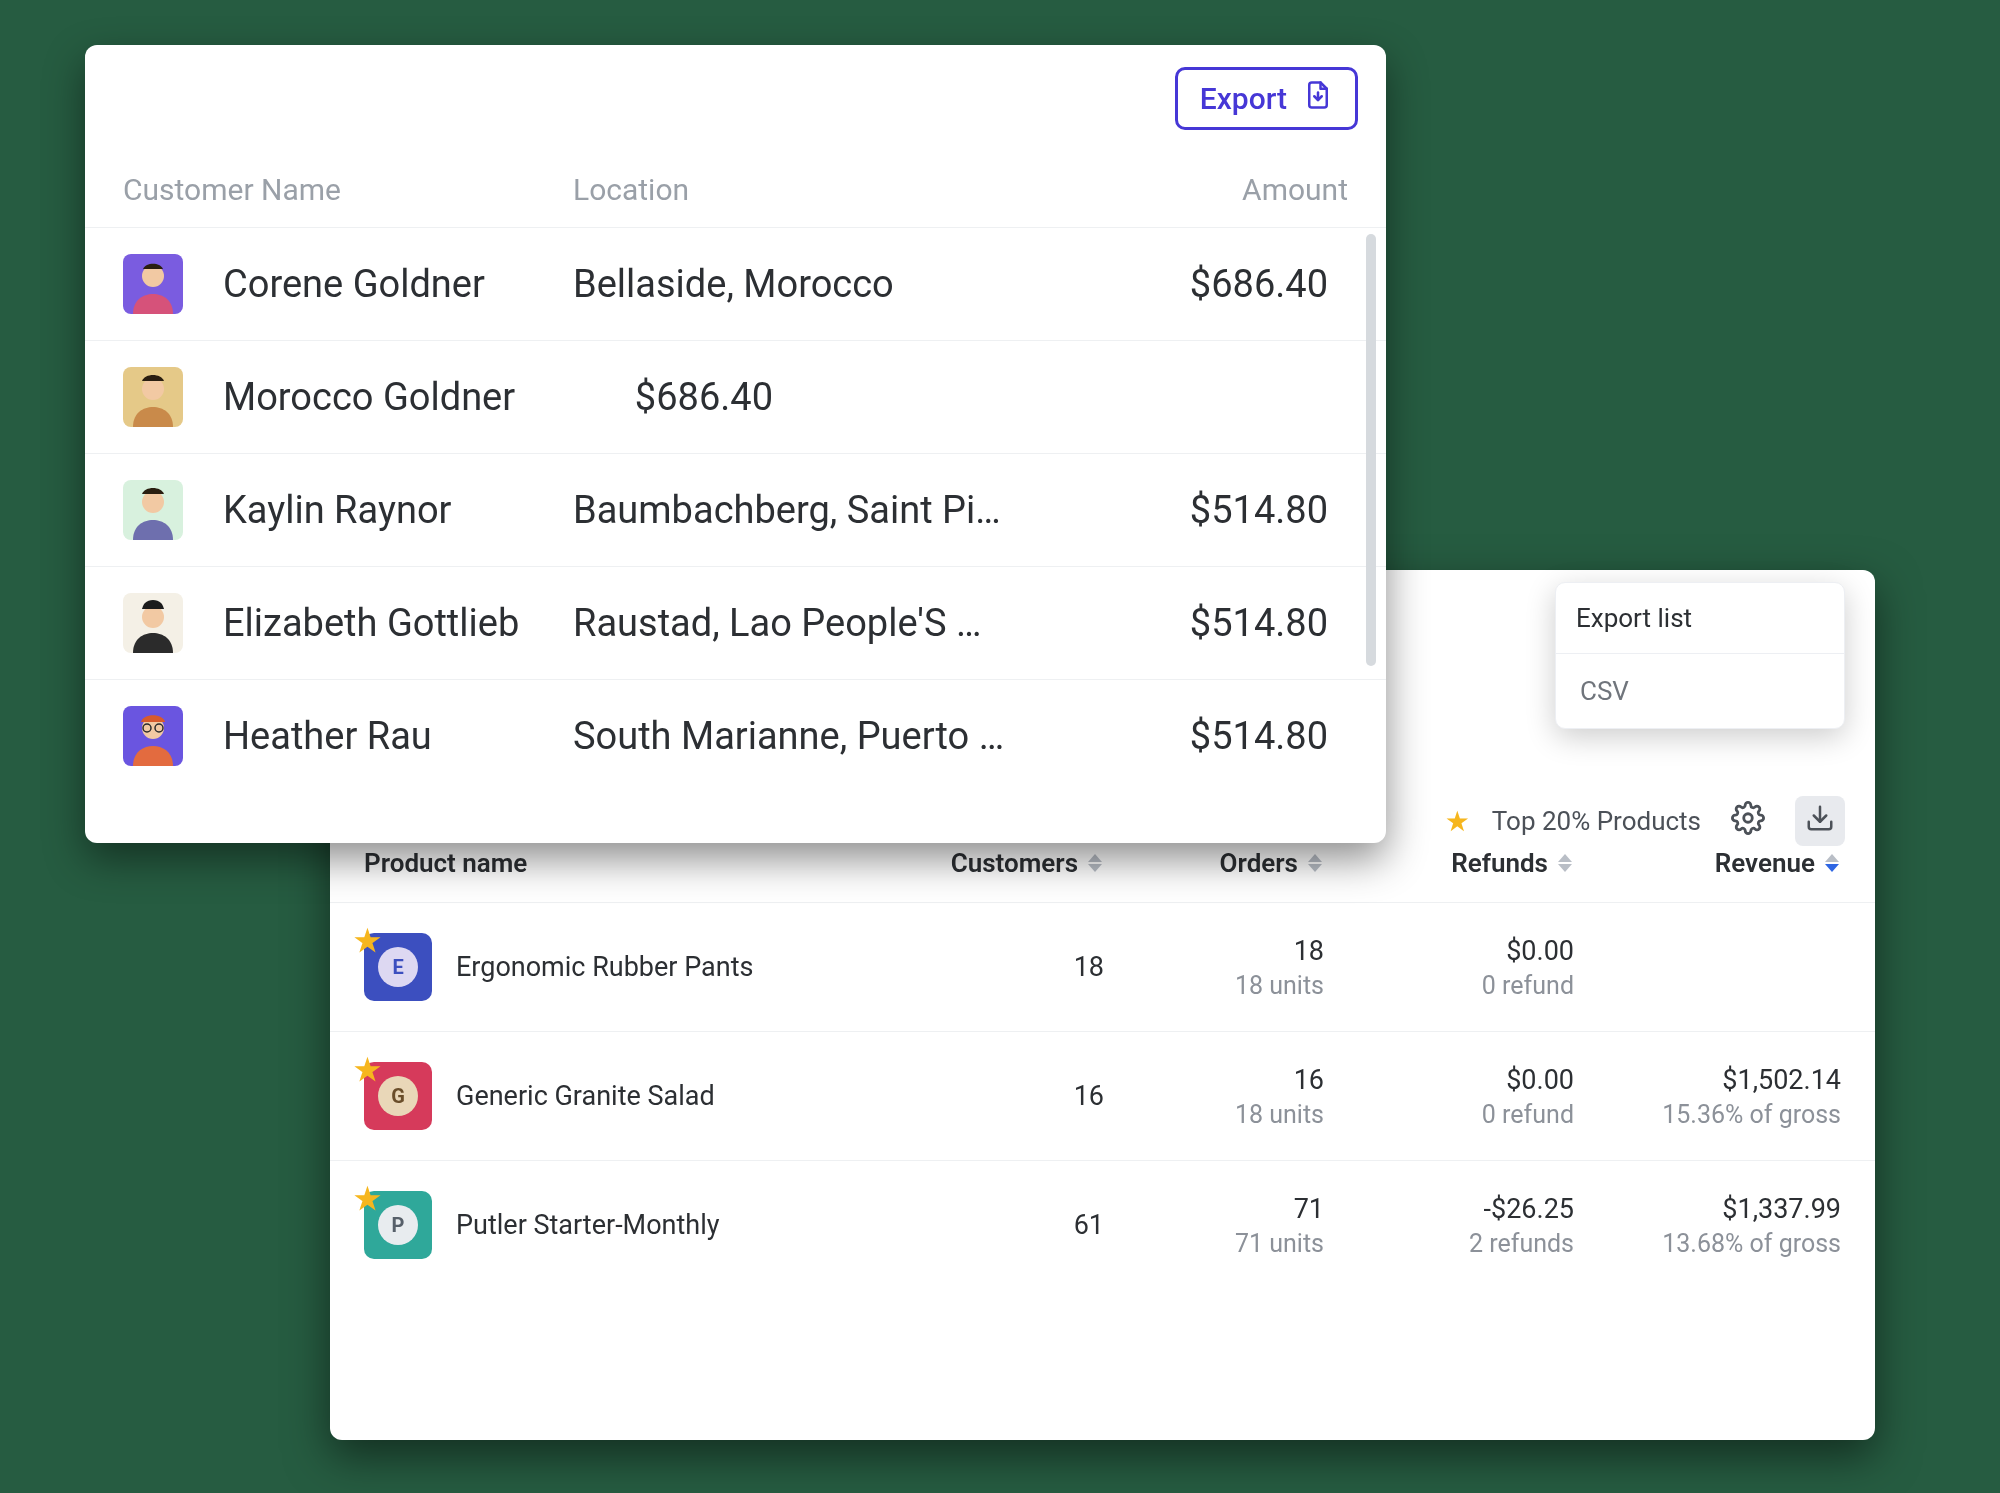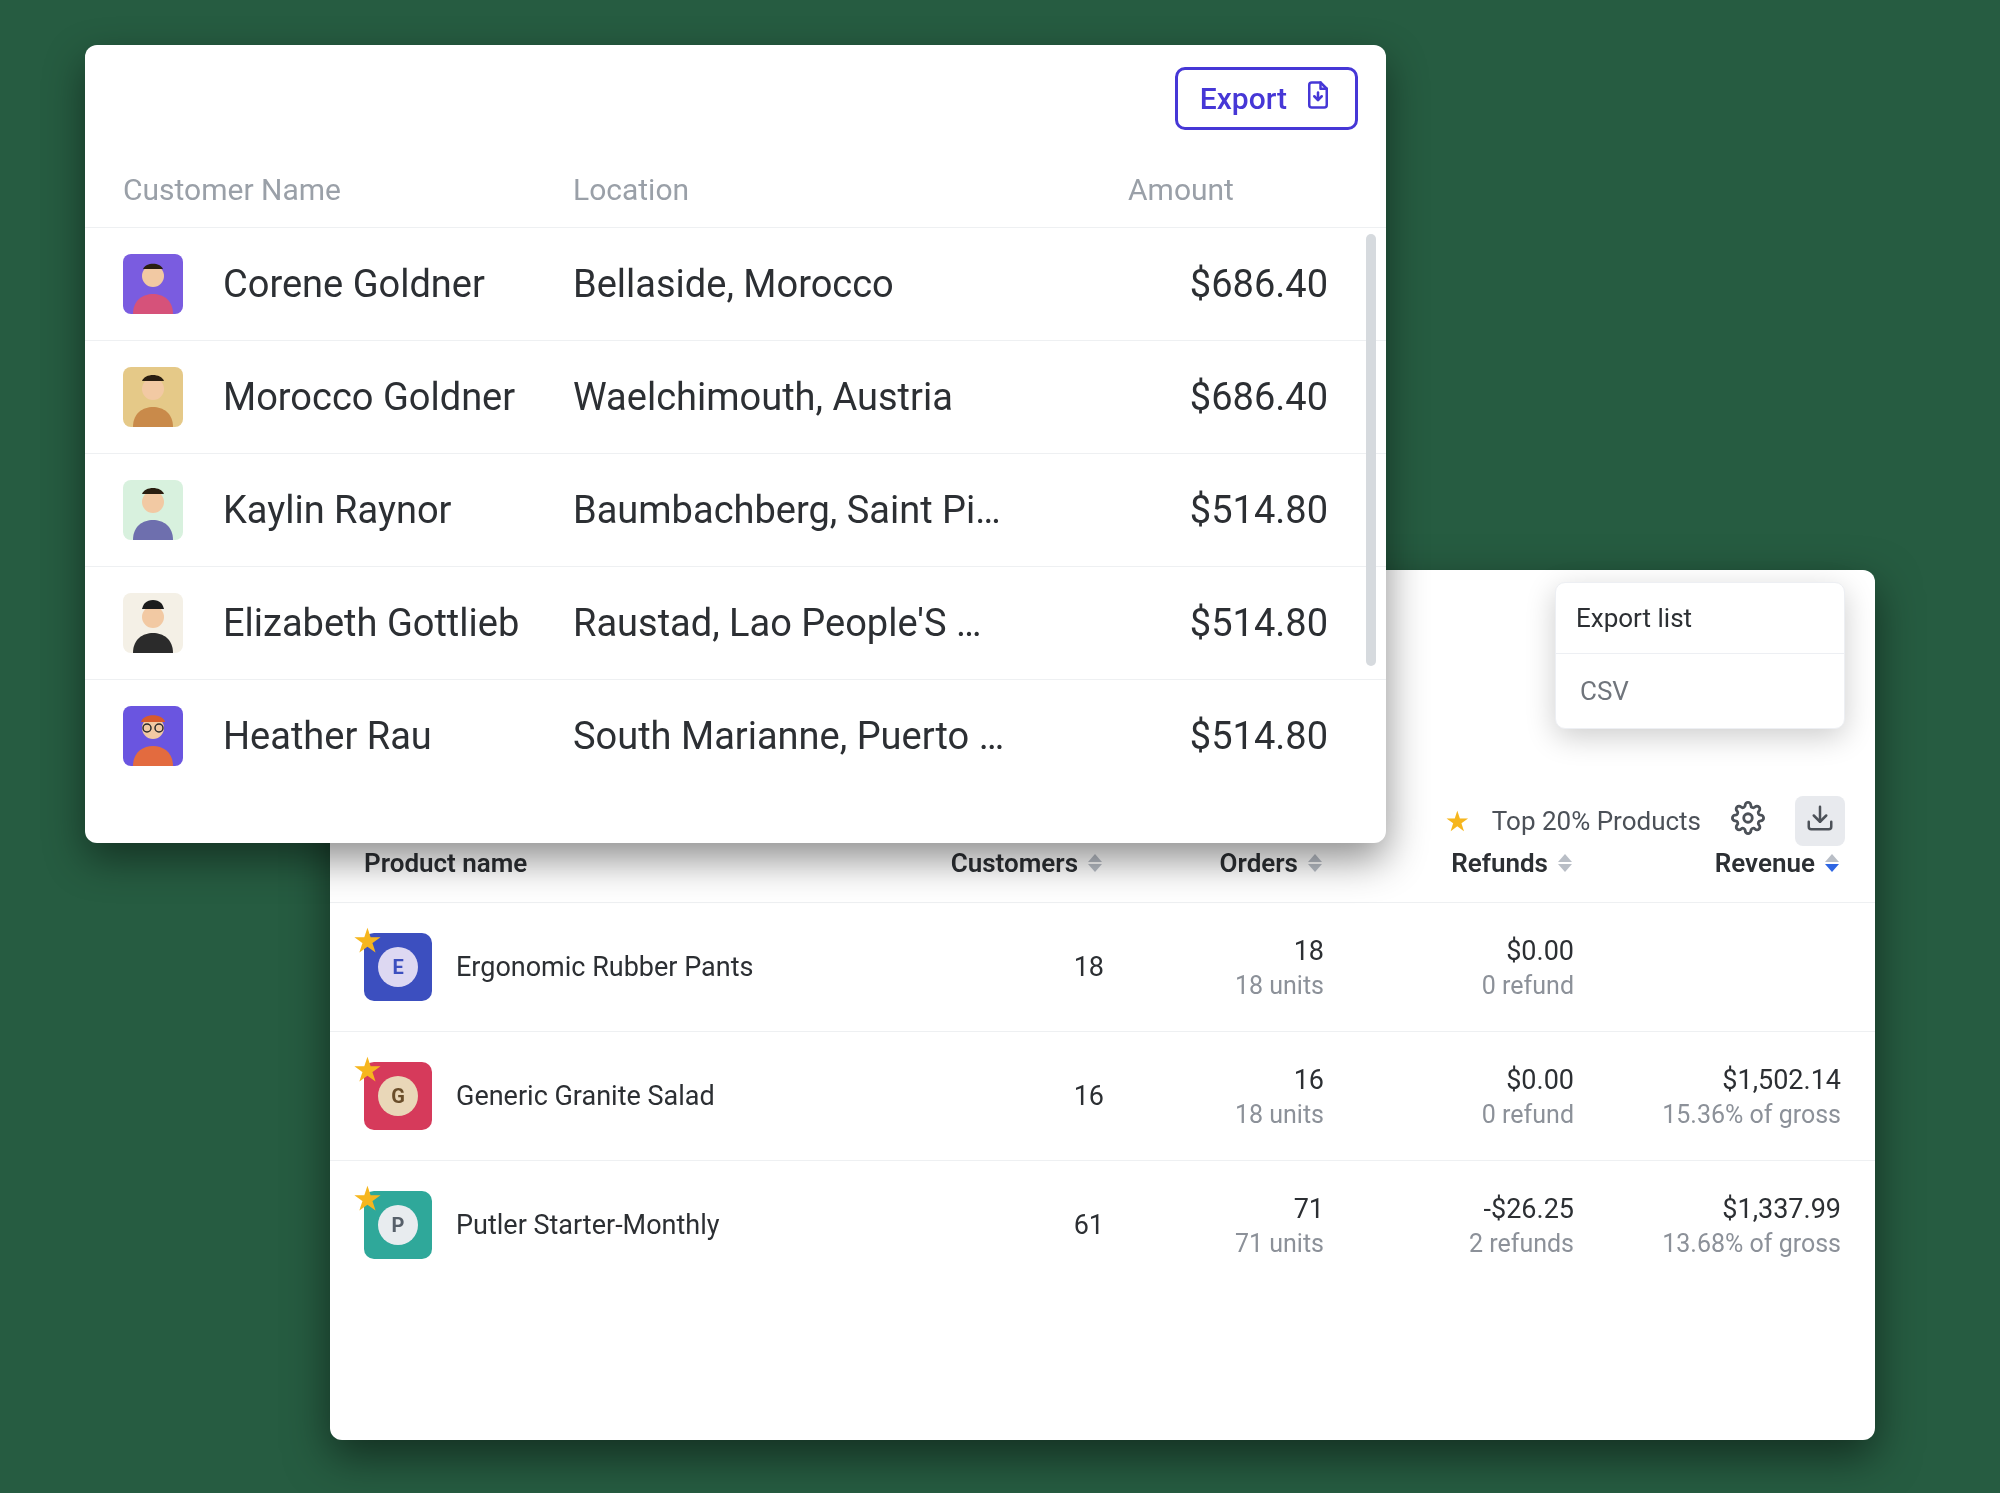--- a/index.html
+++ b/index.html
@@ -47,21 +47,21 @@
   .export-btn svg { width: 30px; height: 30px; }
   .cust-header {
     display: flex;
     padding: 32px 38px 20px 38px;
     color: #9AA0A8;
     font-size: 30px;
     border-bottom: 1px solid #EEF0F2;
   }
   .ch-name { flex: 0 0 450px; }
   .ch-loc  { flex: 1 1 auto; }
-  .ch-amt  { flex: 0 0 220px; }
+  .ch-amt  { flex: 0 0 220px; text-align: right; }
   .cust-rows { position: relative; }
   .cust-scrollbar {
     position: absolute;
     right: 10px;
     top: 6px;
     width: 10px;
     height: 432px;
     background: #D6DADE;
     border-radius: 6px;
   }
@@ -242,21 +242,20 @@
         <div class="avatar">
           <svg viewBox="0 0 60 60">
               <rect width="60" height="60" fill="#E5C988"></rect>
               <circle cx="30" cy="22" r="11" fill="#F2C9A3"></circle>
               <path d="M10 60c0-14 10-20 20-20s20 6 20 20" fill="#C98A4A"></path>
               <path d="M19 14c3-8 19-8 22 0" fill="#2A1E10"></path>
             </svg>
         </div>
       </div>
       <div class="name-col">Morocco Goldner</div>
-      <div class="loc-col">Waelchimouth, Austria</div>
       <div class="amt-col">$686.40</div>
     </div>
 
     <div class="cust-row">
       <div class="avatar-col">
         <div class="avatar">
           <svg viewBox="0 0 60 60">
               <rect width="60" height="60" fill="#D8F1DE"></rect>
               <circle cx="30" cy="22" r="11" fill="#F2C9A3"></circle>
               <path d="M10 60c0-14 10-20 20-20s20 6 20 20" fill="#6E6FAE"></path>

